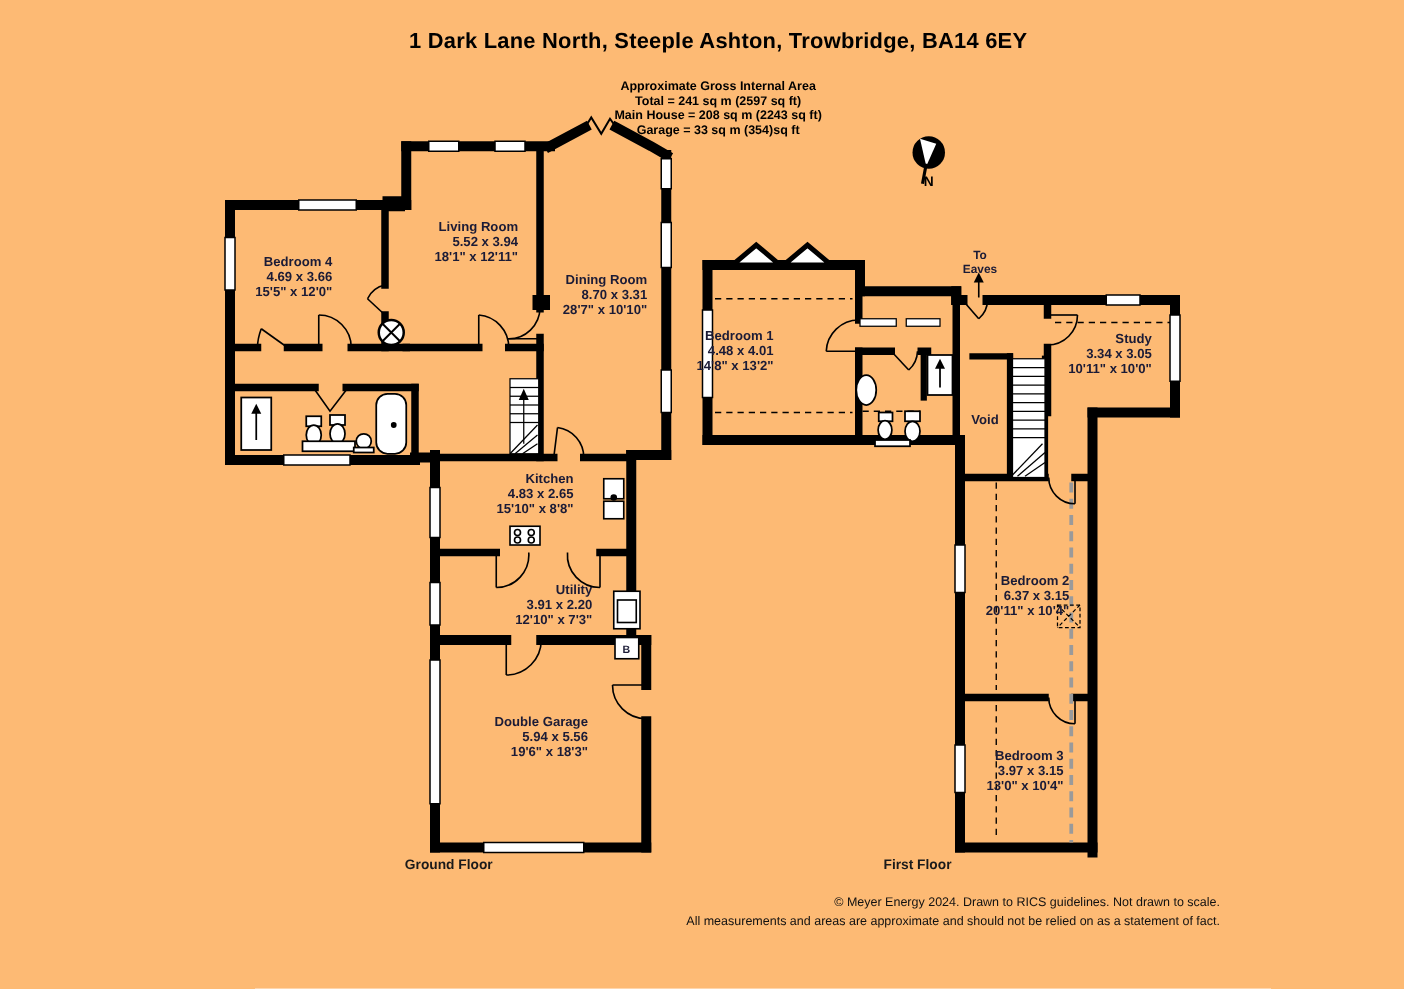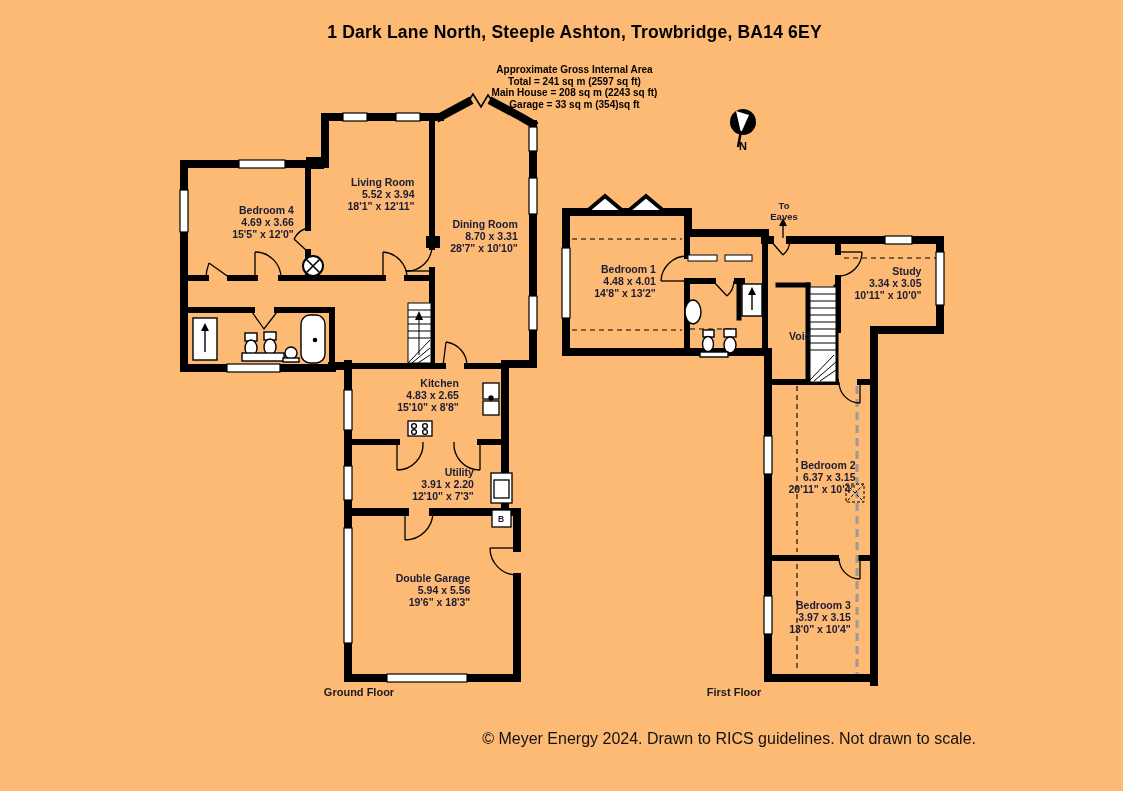--- a/index.html
+++ b/index.html
@@ -10,24 +10,24 @@
   .hdr .sub{font-size:10px;font-weight:bold;line-height:11.5px;margin-top:21px;}
   .plan-svg{position:absolute;left:0;top:0;}
   .room-label{position:absolute;transform:translate(-50%,-50%);text-align:right;
       font-weight:bold;font-size:10.5px;line-height:12px;color:#1b1b36;white-space:nowrap;}
   .room-label .rn{font-size:10.5px;}
   .small-label{position:absolute;transform:translate(-50%,-50%);text-align:center;
       font-weight:bold;color:#1b1b36;white-space:nowrap;}
   .floor-label{position:absolute;transform:translate(-50%,-50%);font-weight:bold;
       font-size:11px;color:#1a1a1a;white-space:nowrap;}
   .footer{position:absolute;right:173px;top:716px;text-align:right;color:#111;
-      font-size:16px;line-height:14.5px;margin-top:16px;}
+      font-size:10px;line-height:14.5px;}
   .b-badge{font-size:8.5px;}
   .n-label{font-size:11px;color:#000;}
-  .ve{font-size:10.5px;margin-left:12px;}
+  .ve{font-size:10.5px;}
   .te{font-size:9.5px;line-height:10.5px;}
 </style>
 </head>
 <body>
 
 <div class="page">
 
   <div class="hdr">
     <div class="title">1 Dark Lane North, Steeple Ashton, Trowbridge, BA14 6EY</div>
     <div class="sub">
@@ -315,21 +315,21 @@
       </g>
     </g>
 
     <g>
       <circle cx="743" cy="122" r="13" fill="#000"></circle>
       <path d="M736,111 L749,115 L741,133 Z" fill="#fff"></path>
       <path d="M741,131 L738,147" stroke="#000" stroke-width="2.5"></path>
     </g>
   </svg>
 
-  <div class="room-label" style="left:263px;top:222px">
+  <div class="room-label" style="left:235px;top:222px">
     <div class="rn">Bedroom 4</div>
     <div>4.69 x 3.66</div>
     <div>15'5" x 12'0"</div>
   </div>
   <div class="room-label" style="left:381px;top:194px">
     <div class="rn">Living Room</div>
     <div>5.52 x 3.94</div>
     <div>18'1" x 12'11"</div>
   </div>
   <div class="room-label" style="left:484px;top:236px">
@@ -346,21 +346,21 @@
     <div class="rn">Utility</div>
     <div>3.91 x 2.20</div>
     <div>12'10" x 7'3"</div>
   </div>
   <div class="room-label" style="left:433px;top:590px">
     <div class="rn">Double Garage</div>
     <div>5.94 x 5.56</div>
     <div>19'6" x 18'3"</div>
   </div>
 
-  <div class="room-label" style="left:625px;top:281px">
+  <div class="room-label" style="left:588px;top:281px">
     <div class="rn">Bedroom 1</div>
     <div>4.48 x 4.01</div>
     <div>14'8" x 13'2"</div>
   </div>
   <div class="room-label" style="left:888px;top:283px">
     <div class="rn">Study</div>
     <div>3.34 x 3.05</div>
     <div>10'11" x 10'0"</div>
   </div>
   <div class="room-label" style="left:822px;top:477px">
@@ -380,15 +380,16 @@
     <div>Eaves</div>
   </div>
   <div class="small-label b-badge" style="left:501px;top:519px">B</div>
   <div class="small-label n-label" style="left:743px;top:146px">N</div>
 
   <div class="floor-label" style="left:359px;top:692px">Ground Floor</div>
   <div class="floor-label" style="left:734px;top:692px">First Floor</div>
 
   <div class="footer">
     <div>© Meyer Energy 2024. Drawn to RICS guidelines.  Not drawn to scale.</div>
+    <div>All measurements and areas are approximate and should not be relied on as a statement of fact.</div>
   </div>
 
 </div>
 
 </body></html>

